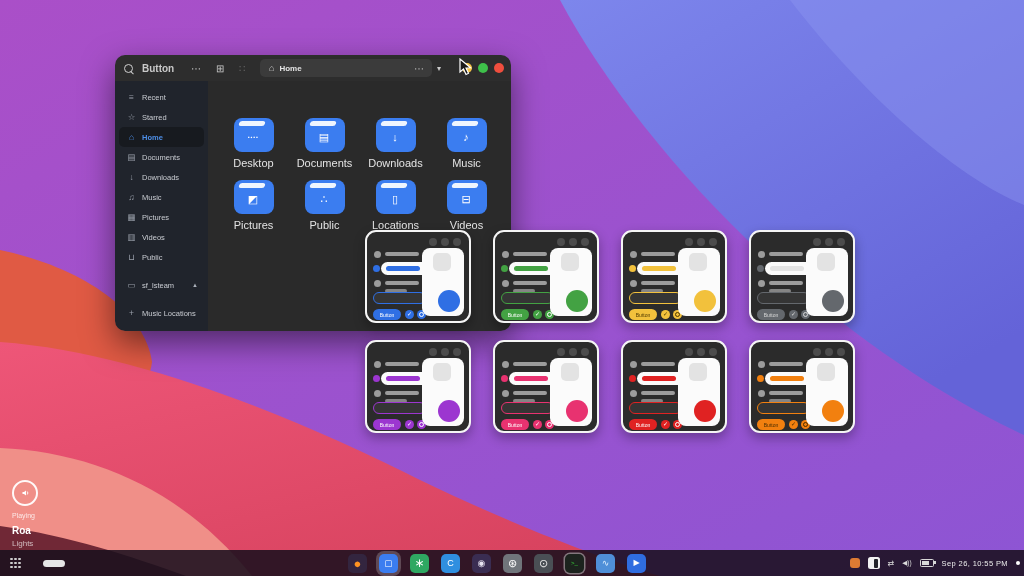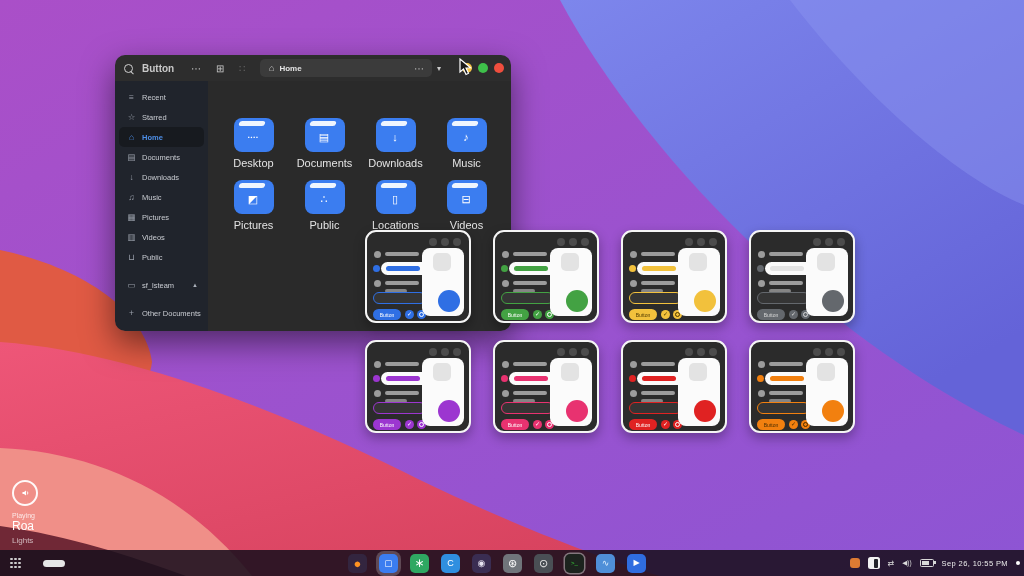--- a/index.html
+++ b/index.html
@@ -11,21 +11,21 @@
   #uptime-widget{position:absolute;top:12px;right:10px;width:70px;text-align:right;color:#fff;}
   .clock-ico{display:inline-block;width:15px;height:15px;border:2px solid #e9ecfb;border-radius:50%;position:relative;margin-right:4px;}
   .clock-ico::before{content:"";position:absolute;left:5px;top:2px;width:1.6px;height:5px;background:#e9ecfb;}
   .clock-ico::after{content:"";position:absolute;left:5px;top:6px;width:4px;height:1.6px;background:#e9ecfb;}
   .uptime-label{font-size:7.5px;color:#dfe3fa;margin-top:2px;}
   .uptime-value{font-size:9.5px;font-weight:bold;margin-top:5px;letter-spacing:.2px;}
 
   #music-widget{position:absolute;left:12px;top:480px;color:#fff;}
   .music-ico{width:22px;height:22px;border:2px solid rgba(255,255,255,.95);border-radius:50%;display:flex;align-items:center;justify-content:center;}
   .music-status{font-size:7px;color:rgba(255,255,255,.8);margin-top:6px;}
-  .music-title{font-size:12px;font-weight:normal;}
+  .music-title{font-size:10px;font-weight:bold;margin-top:6px;}
   .music-sub{font-size:8px;color:rgba(255,255,255,.65);margin-top:3px;}
 
   
   #files-window{position:absolute;left:115px;top:55px;width:396px;height:276px;border-radius:10px;
     overflow:hidden;box-shadow:0 12px 32px rgba(0,0,0,.5);display:flex;flex-direction:column;z-index:3;}
   .titlebar{position:relative;height:26px;background:#2d2d2d;flex:none;color:#d8d8d8;}
   .titlebar .tbi{position:absolute;top:0;height:26px;display:flex;align-items:center;font-size:10px;color:#c9c9c9;}
   .search-glyph{display:inline-block;width:7px;height:7px;border:1.3px solid #cfcfcf;border-radius:50%;position:relative;}
   .search-glyph::after{content:"";position:absolute;left:6px;top:6px;width:4px;height:1.3px;background:#cfcfcf;transform:rotate(45deg);transform-origin:0 0;}
   .tb-files{font-weight:bold;font-size:8.5px;color:#ececec;}
@@ -196,21 +196,21 @@
   </div></div>
         <div class="side-spacer"></div>
         <div class="side-item">
           <span class="sgl">▭</span>
           <span class="slb">sf_lsteam</span>
           <span class="eject">▲</span>
         </div>
         <div style="height:8px"></div>
         <div class="side-item">
           <span class="sgl">+</span>
-          <span class="slb">Other Documents</span>
+          <span class="slb">Music Locations</span>
         </div>
       </div>
       <div class="content">
         <div class="folder-grid">
             <div class="folder">
     <div class="folder-ico" style="background:#3b7df0">
       <span class="folder-glyph" style="font-size: 5px;">▪▪▪▪</span>
     </div>
     <div class="folder-name">Desktop</div>
   </div>

